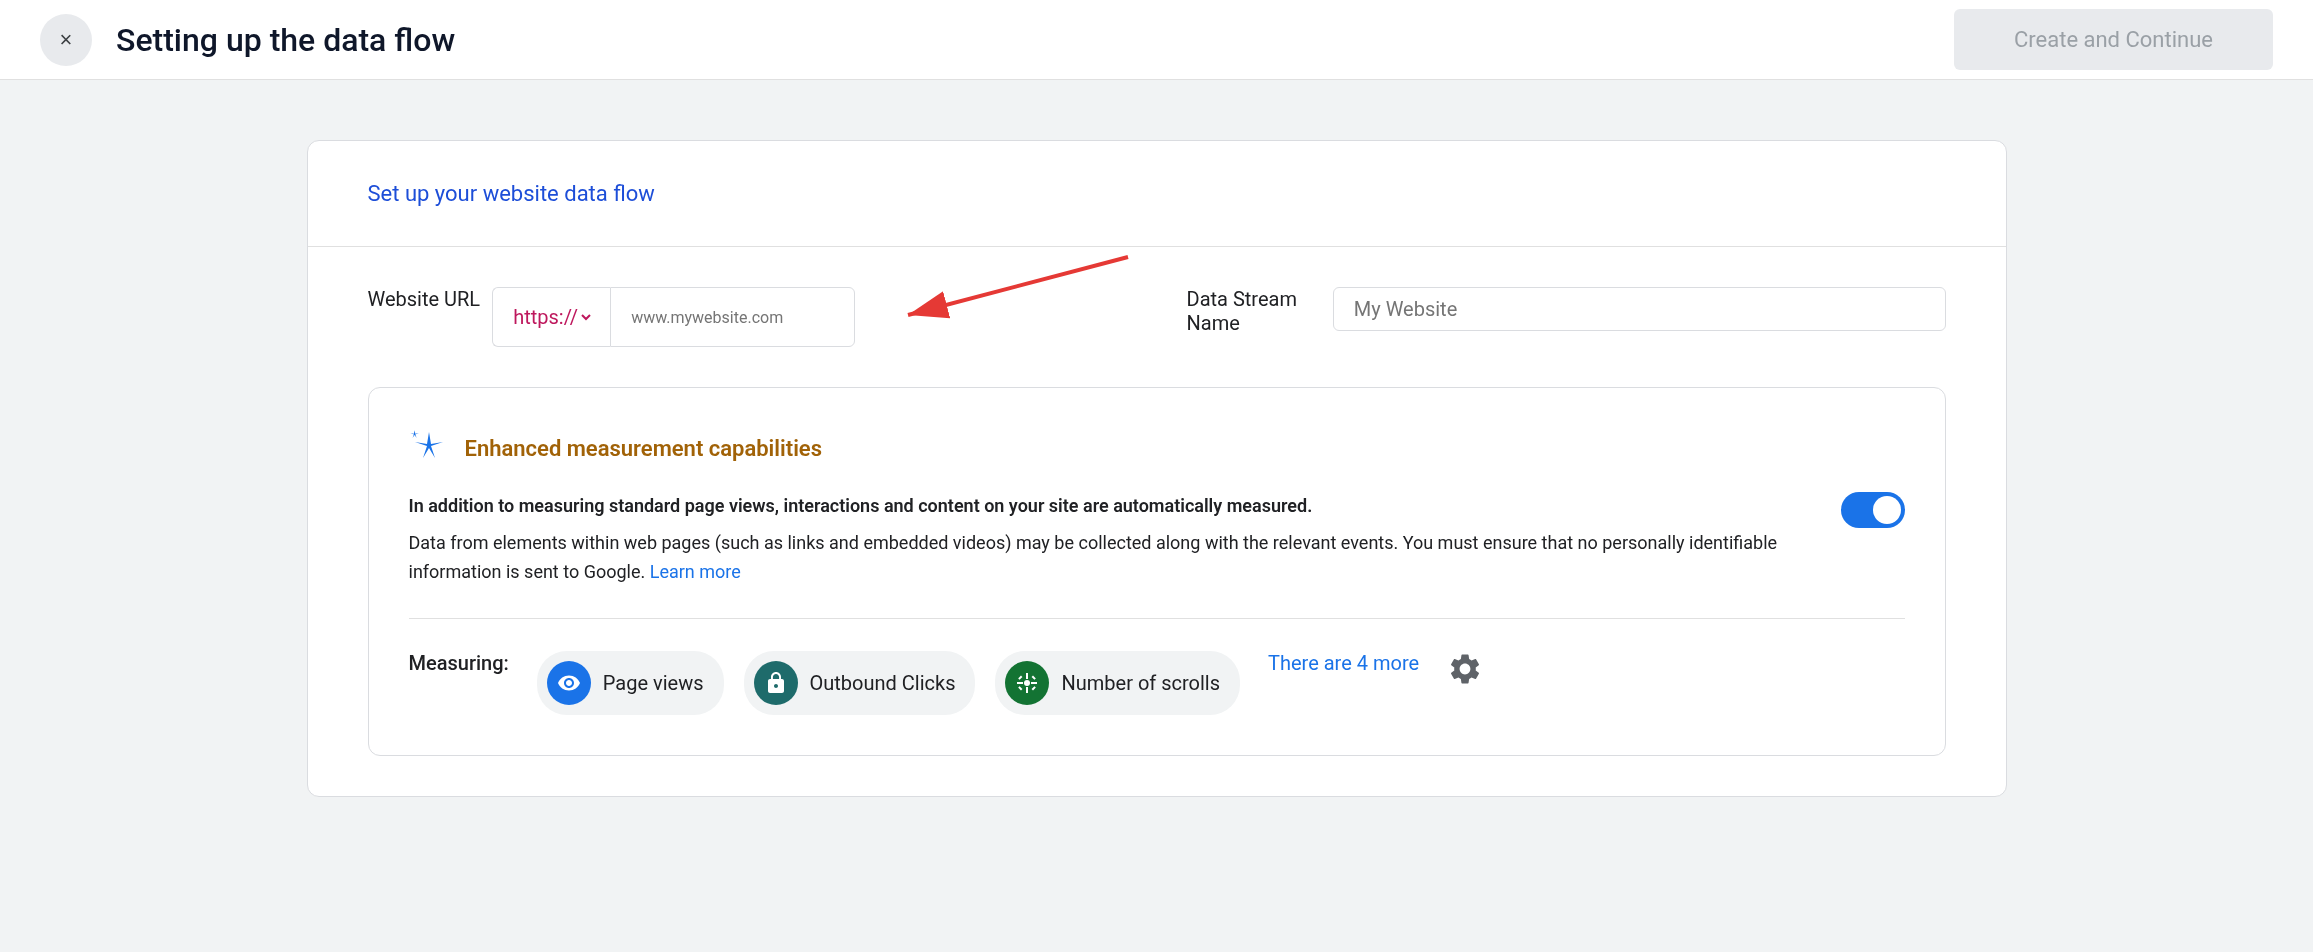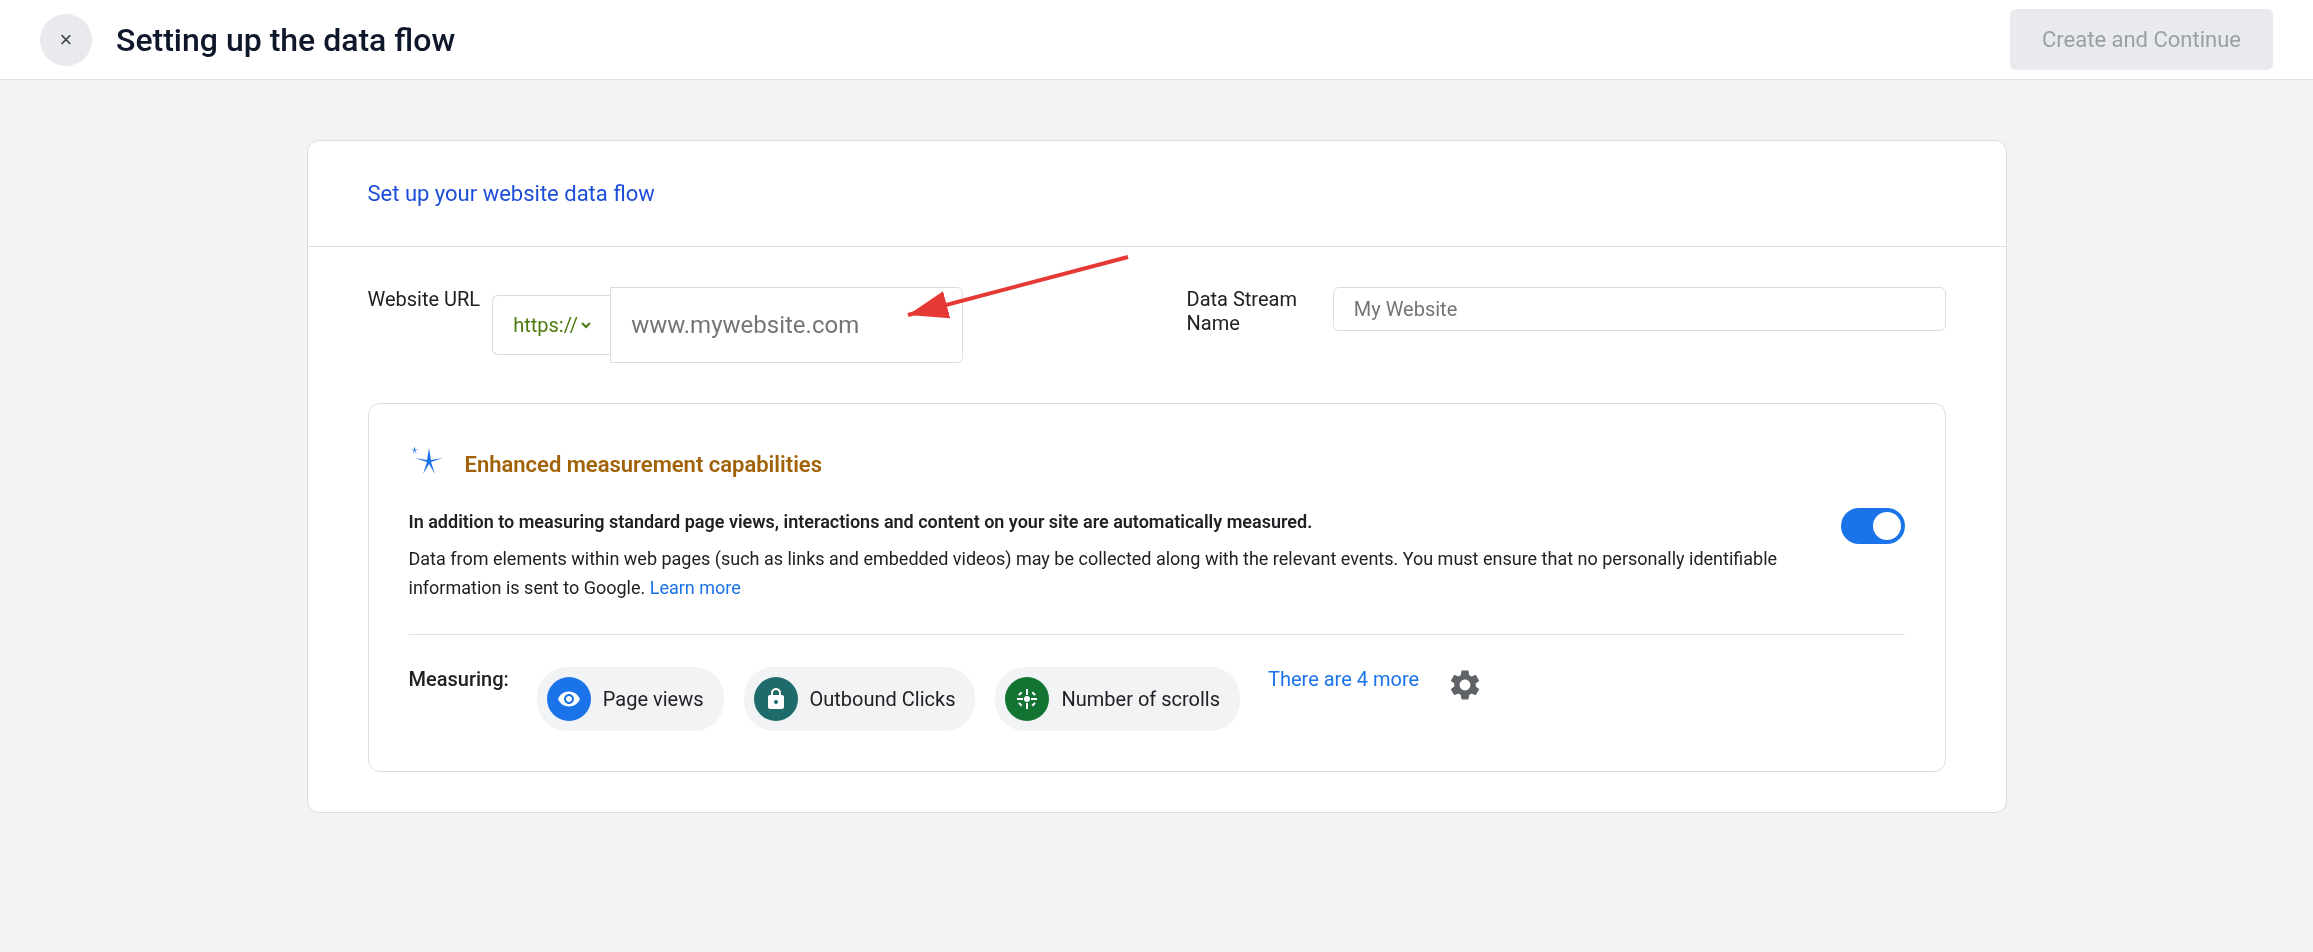--- a/index.html
+++ b/index.html
@@ -47,21 +47,21 @@
     .header-title {
       font-size: 32px;
       font-weight: 500;
       color: #0f172a;
     }
 
     .create-btn {
       background: #e8eaed;
       border: none;
       border-radius: 6px;
-      padding: 18px 32px;
+      padding: 18px 60px;
       font-size: 22px;
       color: #9aa0a6;
       cursor: pointer;
       font-family: inherit;
     }
 
     
     .main {
       display: flex;
       justify-content: center;
@@ -138,35 +138,35 @@
       align-items: center;
       gap: 8px;
       white-space: nowrap;
       height: 60px;
     }
 
     .protocol-select select {
       border: none;
       background: transparent;
       font-size: 20px;
-      color: #4d7c0f;
+      color: #be185d;
       cursor: pointer;
       outline: none;
       font-family: inherit;
     }
 
     .url-input {
       border: 1px solid #dadce0;
       border-radius: 0 6px 6px 0;
       padding: 18px 20px;
-      font-size: 24px;
+      font-size: 16px;
       color: #5f6368;
       outline: none;
       flex: 1;
-      height: 76px;
+      height: 60px;
       font-family: inherit;
     }
 
     .name-input {
       border: 1px solid #dadce0;
       border-radius: 6px;
       padding: 18px 20px;
       font-size: 20px;
       color: #5f6368;
       outline: none;

